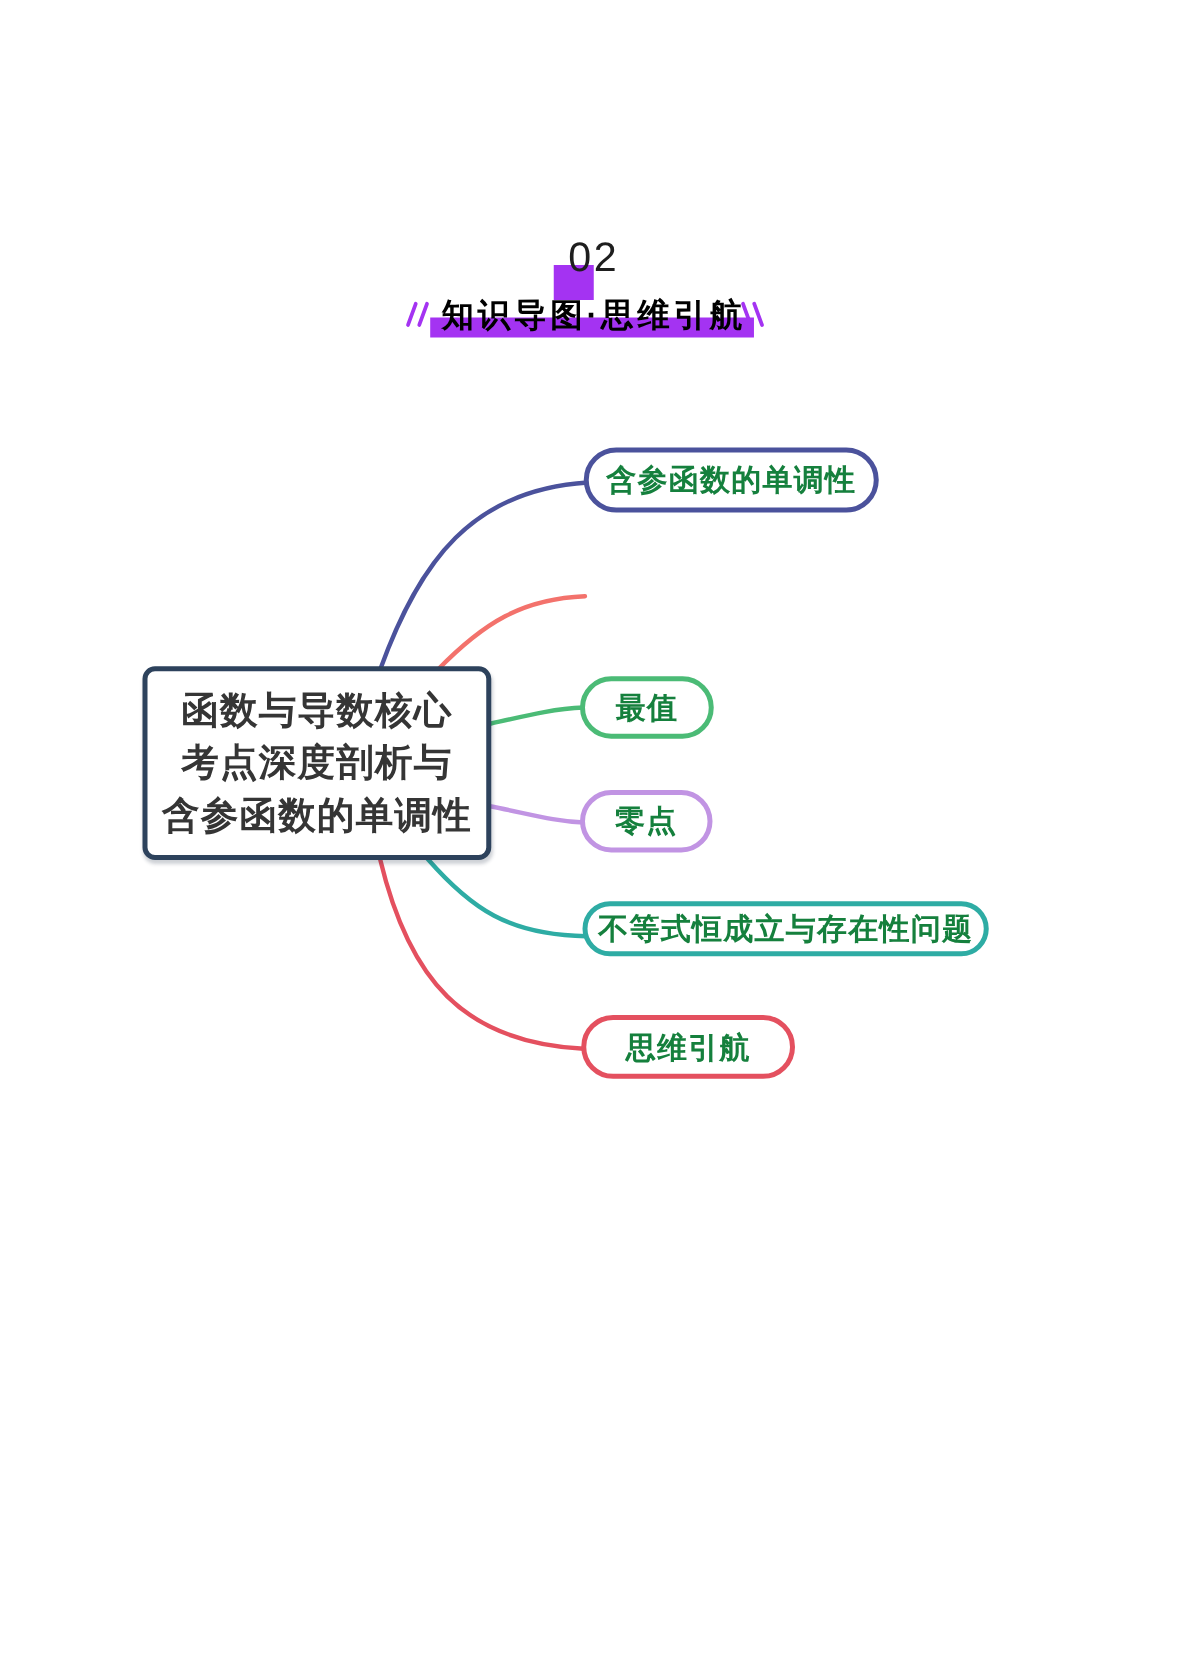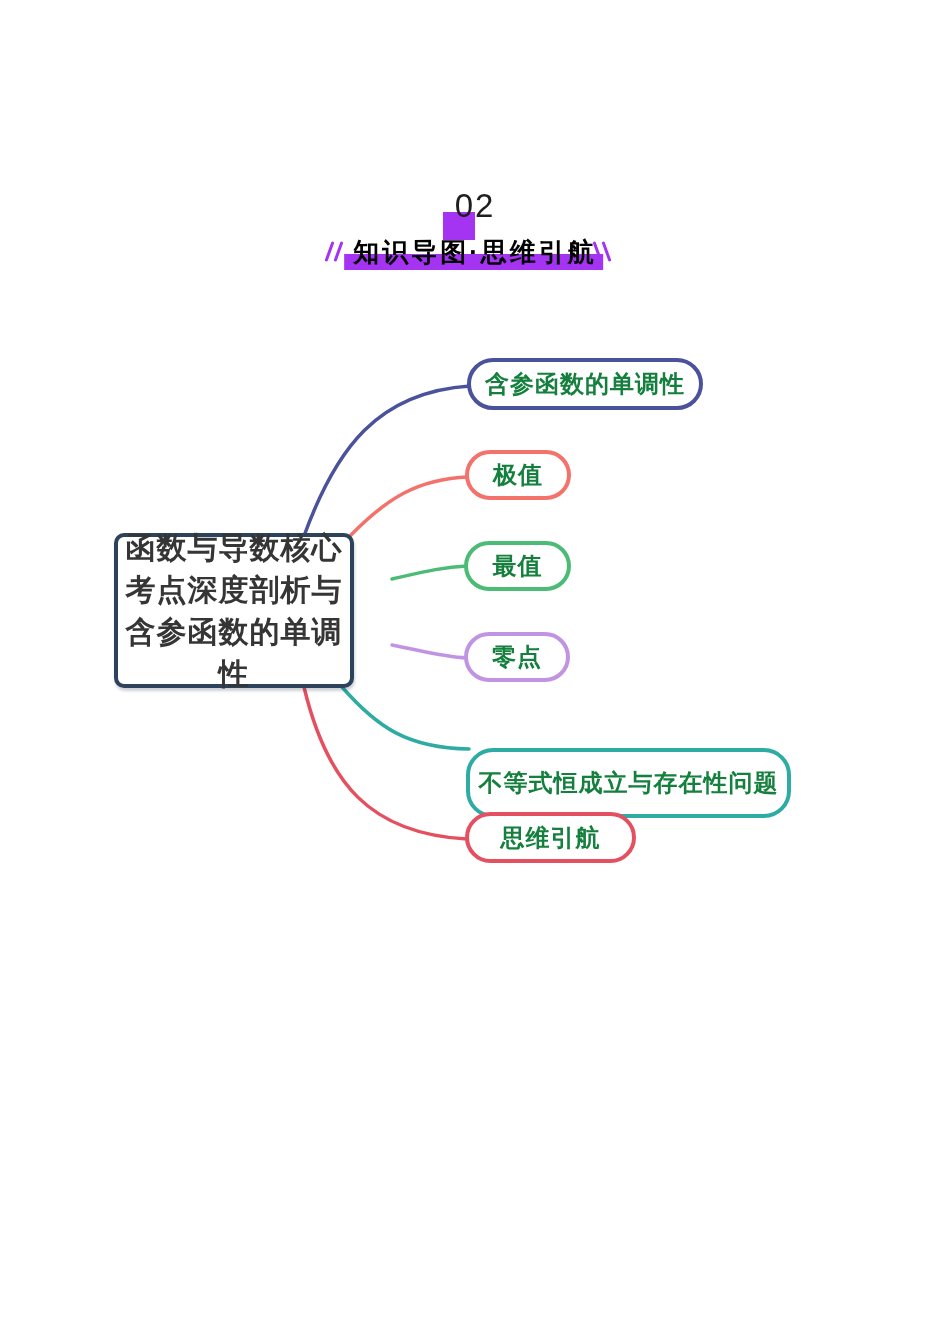--- a/index.html
+++ b/index.html
@@ -68,21 +68,21 @@
 
   
   .connectors {
     position: absolute;
     left: 0; top: 0;
     width: 950px; height: 1344px;
   }
   .root-node {
     position: absolute;
     left: 114px; top: 533px;
-    width: 240px; height: 155px;
+    width: 279px; height: 155px;
     background: #ffffff;
     border: 4px solid #2d425c;
     border-radius: 10px;
     box-shadow: 1px 3px 3px rgba(30,45,70,0.22);
     display: flex;
     flex-direction: column;
     align-items: center;
     justify-content: center;
     text-align: center;
     font-size: 30px;
@@ -102,21 +102,21 @@
     font-size: 24px;
     font-weight: bold;
     color: #15803d;
     letter-spacing: 1px;
     white-space: nowrap;
   }
   .pill-1 { left: 467px; top: 358px; width: 236px; height: 52px; }
   .pill-2 { left: 465px; top: 450px; width: 106px; height: 50px; }
   .pill-3 { left: 464px; top: 541px; width: 107px; height: 50px; }
   .pill-4 { left: 464px; top: 632px; width: 106px; height: 50px; }
-  .pill-5 { left: 466px; top: 721px; width: 325px; height: 70px; margin-top: 27px; }
+  .pill-5 { left: 466px; top: 721px; width: 325px; height: 44px; }
   .pill-6 { left: 465px; top: 812px; width: 171px; height: 51px; }
 </style>
 </head>
 <body>
 
 <div class="page">
 
   <div class="section-number-square" style="background-color: rgb(164, 51, 242);"></div>
   <div class="section-number">02</div>
 
@@ -146,23 +146,20 @@
 
   <div class="root-node" style="border-color: rgb(45, 66, 92);">
     <span>函数与导数核心</span>
     <span>考点深度剖析与</span>
     <span>含参函数的单调性</span>
   </div>
 
   <div class="pill pill-1" style="border-color: rgb(75, 82, 156);">
     <span>含参函数的单调性</span>
   </div>
-  <div class="pill pill-2" style="border-color: rgb(243, 114, 108);">
-    <span>极值</span>
-  </div>
   <div class="pill pill-3" style="border-color: rgb(75, 187, 118); align-items: center;">
     <span>最值</span>
   </div>
   <div class="pill pill-4" style="border-color: rgb(193, 148, 227);">
     <span>零点</span>
   </div>
   <div class="pill pill-5" style="border-color: rgb(46, 172, 164);">
     <span>不等式恒成立与存在性问题</span>
   </div>
   <div class="pill pill-6" style="border-color: rgb(228, 80, 95);">

